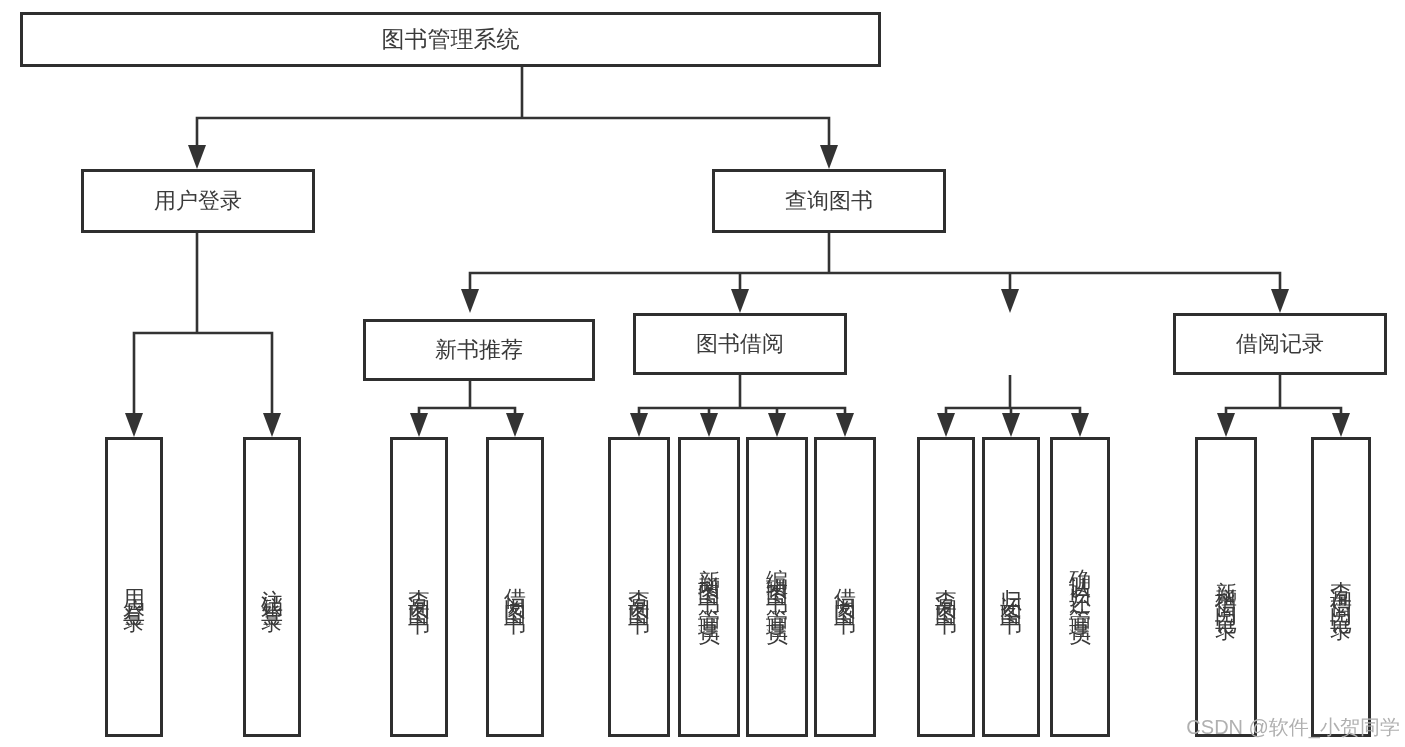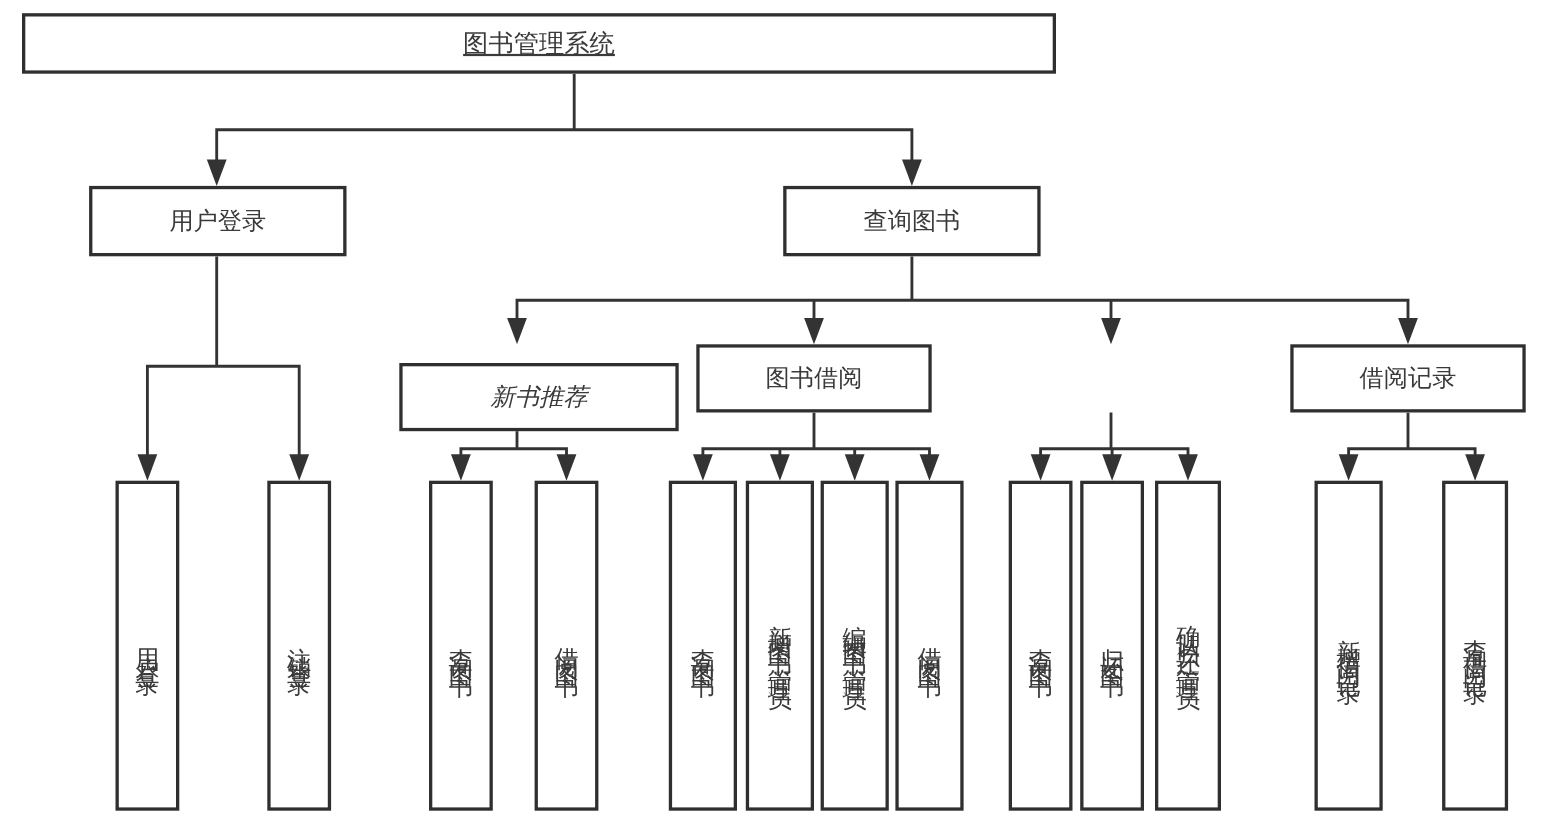--- a/index.html
+++ b/index.html
@@ -84,26 +84,26 @@
     <path class="connector" d="M1010 375 V408 M946 416 V408 H1080 V416 M1011 408 V416"></path>
     <use href="#arr" transform="translate(946,437)"></use>
     <use href="#arr" transform="translate(1011,437)"></use>
     <use href="#arr" transform="translate(1080,437)"></use>
 
     <path class="connector" d="M1280 375 V408 M1226 416 V408 H1341 V416"></path>
     <use href="#arr" transform="translate(1226,437)"></use>
     <use href="#arr" transform="translate(1341,437)"></use>
   </svg>
 
-  <div class="node root" style="left:20px;top:12px;width:940px;height:55px;text-decoration:underline;">图书管理系统</div>
+  <div class="node root" style="left:20px;top:12px;width:861px;height:55px;">图书管理系统</div>
 
   <div class="node" style="left:81px;top:169px;width:234px;height:64px;">用户登录</div>
   <div class="node" style="left:712px;top:169px;width:234px;height:64px;">查询图书</div>
 
-  <div class="node" style="left:363px;top:330px;width:254px;height:62px;font-style:italic;">新书推荐</div>
+  <div class="node" style="left:363px;top:319px;width:232px;height:62px;">新书推荐</div>
   <div class="node" style="left:633px;top:313px;width:214px;height:62px;">图书借阅</div>
   <div class="node" style="left:1173px;top:313px;width:214px;height:62px;">借阅记录</div>
 
   <div class="node leaf" style="left:105px;top:437px;width:58px;height:300px;">用户登录</div>
   <div class="node leaf" style="left:243px;top:437px;width:58px;height:300px;">注销登录</div>
 
   <div class="node leaf" style="left:390px;top:437px;width:58px;height:300px;">查询图书</div>
   <div class="node leaf" style="left:486px;top:437px;width:58px;height:300px;">借阅图书</div>
 
   <div class="node leaf" style="left:608px;top:437px;width:62px;height:300px;">查询图书</div>
@@ -111,14 +111,15 @@
   <div class="node leaf" style="left:746px;top:437px;width:62px;height:300px;">编辑图书（管理员）</div>
   <div class="node leaf" style="left:814px;top:437px;width:62px;height:300px;">借阅图书</div>
 
   <div class="node leaf" style="left:917px;top:437px;width:58px;height:300px;">查询图书</div>
   <div class="node leaf" style="left:982px;top:437px;width:58px;height:300px;">归还图书</div>
   <div class="node leaf" style="left:1050px;top:437px;width:60px;height:300px;">确认归还（管理员）</div>
 
   <div class="node leaf" style="left:1195px;top:437px;width:62px;height:300px;">新增借阅记录</div>
   <div class="node leaf" style="left:1311px;top:437px;width:60px;height:300px;">查询借阅记录</div>
 
+  <div class="watermark">CSDN @软件_小贺同学</div>
 
 </div>
 
 </body></html>

